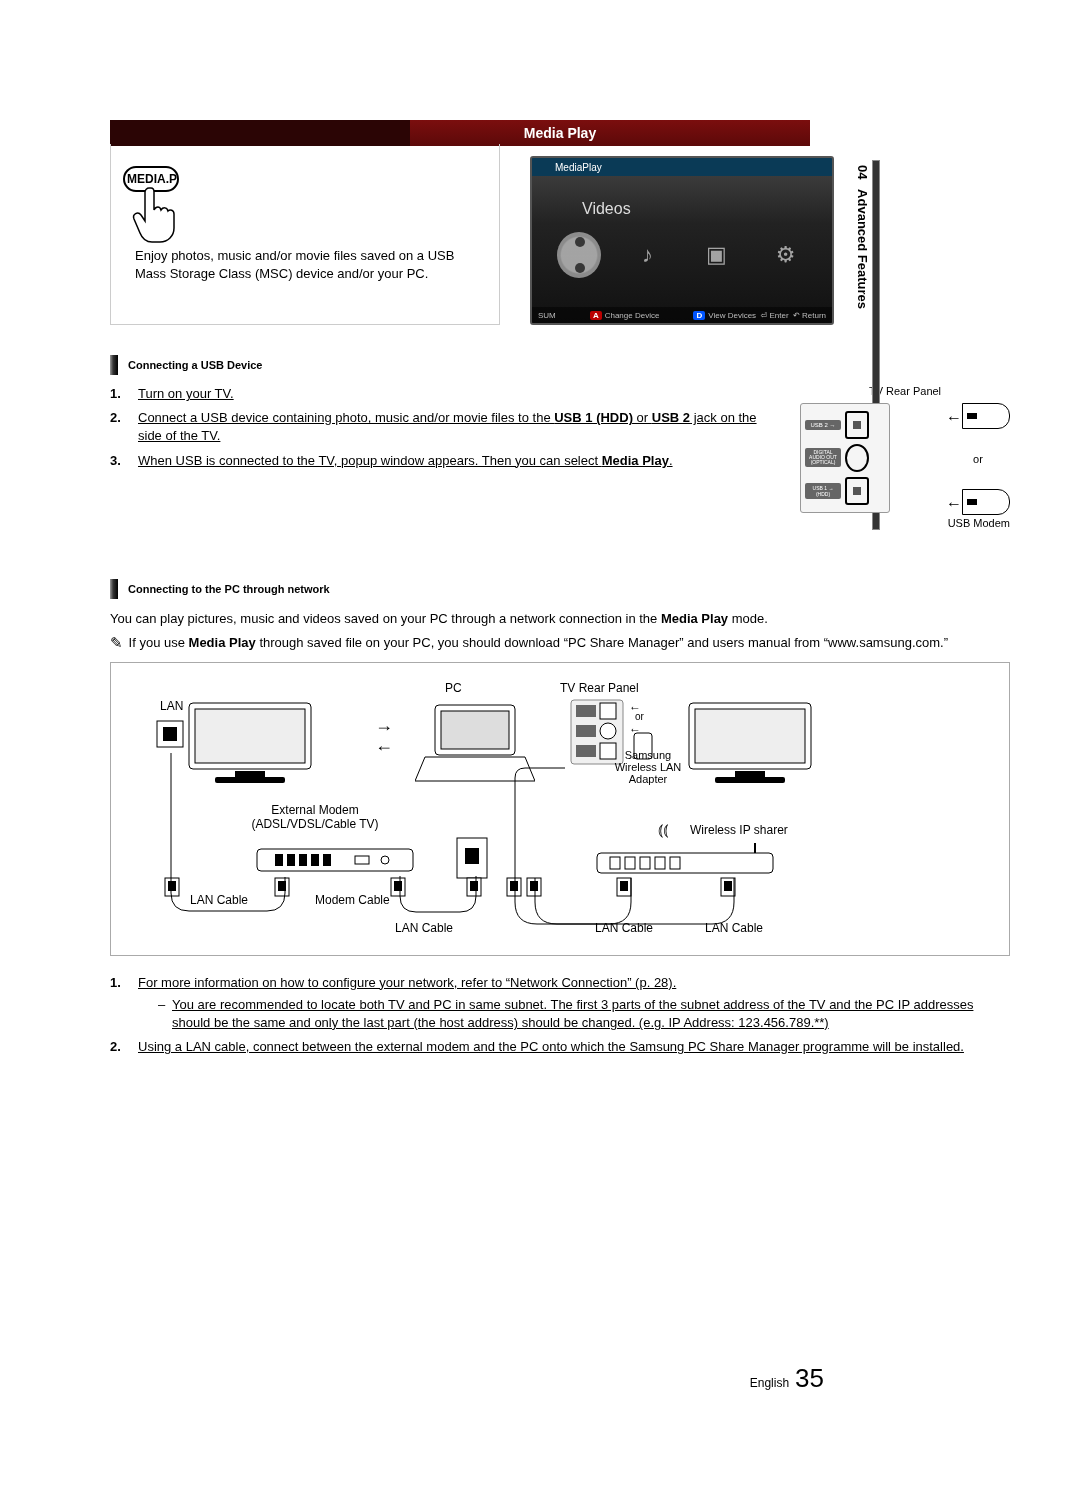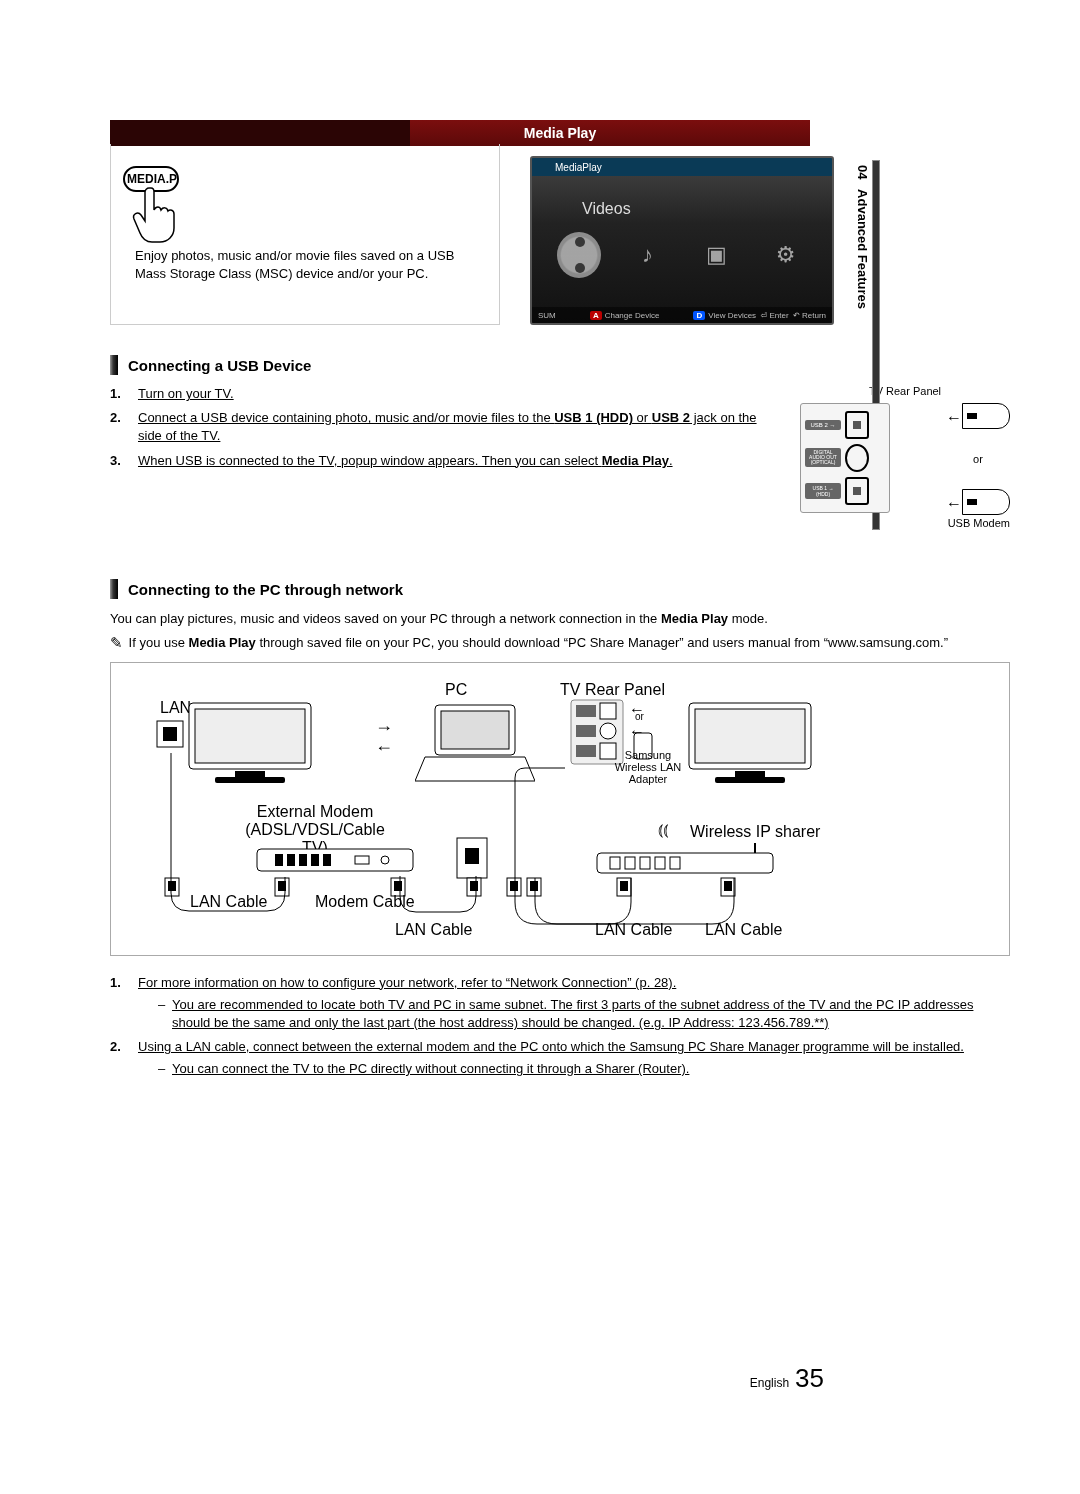--- a/index.html
+++ b/index.html
@@ -141,21 +141,21 @@
     font-size:8px; display:flex; align-items:center; justify-content:space-between;
     padding: 0 6px;
     color:#bbb;
   }
   .key-a{ background:#b00; color:#fff; padding:0 3px; border-radius:2px; margin-right:3px; font-weight:bold;}
   .key-d{ background:#05f; color:#fff; padding:0 3px; border-radius:2px; margin-right:3px; font-weight:bold;}
   .section-heading {
     display: flex;
     align-items: center;
     font-weight: bold;
-    font-size: 15px;
+    font-size: 11px;
     margin: 14px 0 10px 0;
   }
   .section-heading .bar {
     width: 8px; height: 20px;
     background: linear-gradient(90deg,#999 0%, #333 40%, #000 100%);
     margin-right: 10px;
   }
   .main-ol {
     margin: 0 0 10px 0;
     padding-left: 0;
@@ -225,21 +225,21 @@
   .network-box {
     border: 1px solid #aaa;
     padding: 18px 14px 14px 14px;
     margin-top: 12px;
     position: relative;
     font-size: 11px;
   }
   .net-svg-placeholder{
     width:100%; height:260px; position:relative;
   }
-  .lbl{ position:absolute; font-size:16px; text-align:center; color:#000;}
+  .lbl{ position:absolute; font-size:12px; text-align:center; color:#000;}
   .monitor-svg{ position:absolute; }
   .pagefoot{
     position:absolute; bottom: 100px; right: 256px;
     font-size:12px; display:flex; align-items:baseline; gap:6px;
   }
   .pagefoot .num{ font-size:26px; font-weight:normal;}
 </style>
 </head>
 <body>
 
@@ -490,23 +490,20 @@
 
   <ol class="main-ol" style="margin-top:18px;">
     <li>
       <span>For more information on how to configure your network, refer to “Network Connection” (p. 28).</span>
       <ul class="sub-dash">
         <li>You are recommended to locate both TV and PC in same subnet. The first 3 parts of the subnet address of the TV and the PC IP addresses should be the same and only the last part (the host address) should be changed. (e.g. IP Address: 123.456.789.**)</li>
       </ul>
     </li>
     <li>
       <span>Using a LAN cable, connect between the external modem and the PC onto which the Samsung PC Share Manager programme will be installed.</span>
-      <ul class="sub-dash">
-        <li>You can connect the TV to the PC directly without connecting it through a Sharer (Router).</li>
-      </ul>
     </li>
   </ol>
 
   <div class="pagefoot">
     <span>English</span>
     <span class="num">35</span>
   </div>
 
 </div>
 

